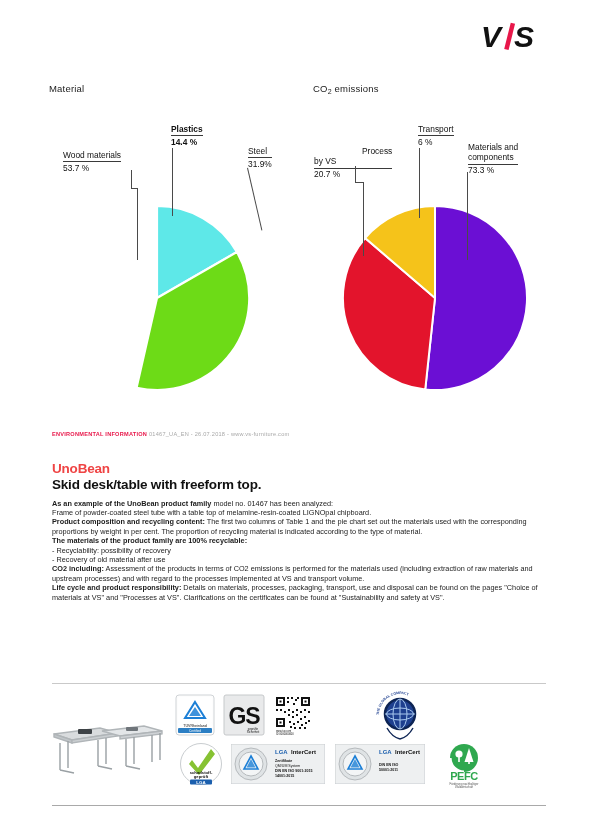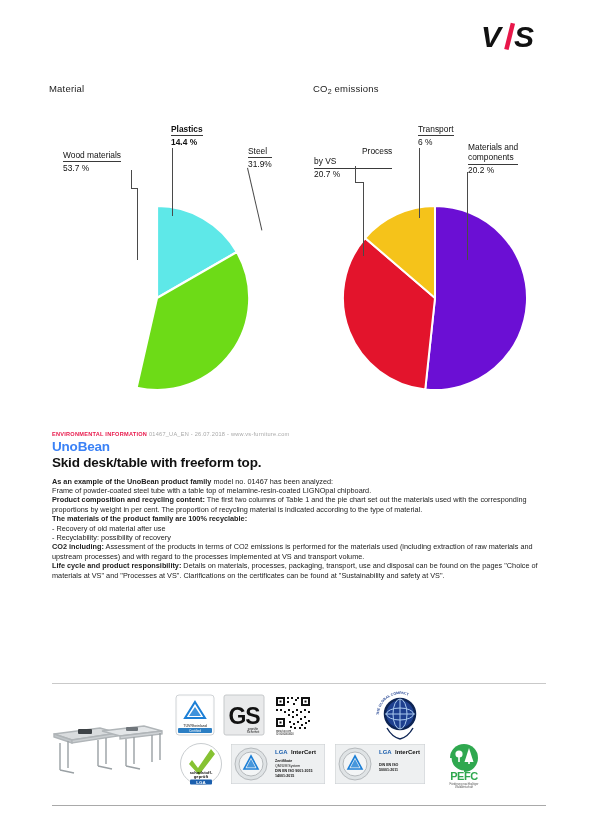--- a/index.html
+++ b/index.html
@@ -30,21 +30,21 @@
   .lead.h{height:.8px;width:auto;}
 
   .pie-wrap{position:absolute;}
   .pie-wrap svg{display:block;overflow:visible;}
 
   
   .textblock{position:absolute;left:52px;top:430px;width:494px;}
   .eyebrow{font-size:5.6px;letter-spacing:.25px;line-height:8px;}
   .eyebrow .kicker{color:#e8174a;font-weight:bold;}
   .eyebrow .meta{color:#a8a8a8;}
-  .prodname{font-size:13.5px;font-weight:bold;letter-spacing:-.2px;line-height:14.5px;margin-top:2px;color:#3b82f6;}
+  .prodname{font-size:13.5px;font-weight:bold;letter-spacing:-.2px;line-height:14.5px;margin-top:24px;color:#ef4444;}
   .prodsub{font-size:13.5px;font-weight:bold;letter-spacing:-.2px;line-height:15px;color:#111;}
   .para{font-size:7.3px;line-height:9.4px;color:#1c1c1c;margin-top:7px;}
   .para p{margin:0;}
   .para b{font-weight:bold;}
 
   
   .rule-top{position:absolute;left:52px;top:683px;width:494px;height:1px;background:#c9c9c9;}
   .rule-bot{position:absolute;left:52px;top:805px;width:494px;height:1px;background:#a9a9a9;}
 
   .product-photo{position:absolute;left:48px;top:700px;width:122px;height:75px;}
@@ -124,40 +124,40 @@
 
     <div class="callout" style="left:418px;top:54px;">
       <span class="rule">Transport</span>
       <span class="val">6 %</span>
     </div>
     <div class="lead" style="left:419px;top:78px;height:70px;"></div>
 
     <div class="callout" style="left:468px;top:72px;">
       <span style="display:block;">Materials and</span>
       <span class="rule">components</span>
-      <span class="val">20.2 %</span>
+      <span class="val">73.3 %</span>
     </div>
     <div class="lead" style="left:467px;top:102px;height:88px;"></div>
   </div>
 
   <div class="textblock">
     <div class="eyebrow">
       <span class="kicker">ENVIRONMENTAL INFORMATION</span>
       <span class="meta">01467_UA_EN - 26.07.2018 - www.vs-furniture.com</span>
     </div>
     <div class="prodname">UnoBean</div>
     <div class="prodsub">Skid desk/table with freeform top.</div>
 
     <div class="para">
       <p><b>As an example of the UnoBean product family</b><span> model no. 01467 has been analyzed:</span></p>
       <p>Frame of powder-coated steel tube with a table top of melamine-resin-coated LIGNOpal chipboard.</p>
       <p><b>Product composition and recycling content:</b><span> The first two columns of Table 1 and the pie chart set out the materials used with the corresponding proportions by weight in per cent. The proportion of recycling material is indicated according to the type of material.</span></p>
       <p><b>The materials of the product family are 100% recyclable:</b></p>
+      <p>- Recyclability: possibility of recovery</p>
       <p>- Recovery of old material after use</p>
-      <p>- Recyclability: possibility of recovery</p>
       <p><b>CO2 including:</b><span> Assessment of the products in terms of CO2 emissions is performed for the materials used (including extraction of raw materials and upstream processes) and with regard to the processes implemented at VS and transport volume.</span></p>
       <p><b>Life cycle and product responsibility:</b><span> Details on materials, processes, packaging, transport, use and disposal can be found on the pages "Choice of materials at VS" and "Processes at VS". Clarifications on the certificates can be found at "Sustainability and safety at VS".</span></p>
     </div>
   </div>
 
   <div class="rule-top"></div>
   <div class="rule-bot"></div>
 
   <div class="product-photo">
     <svg width="122" height="75" viewBox="0 0 122 75">

